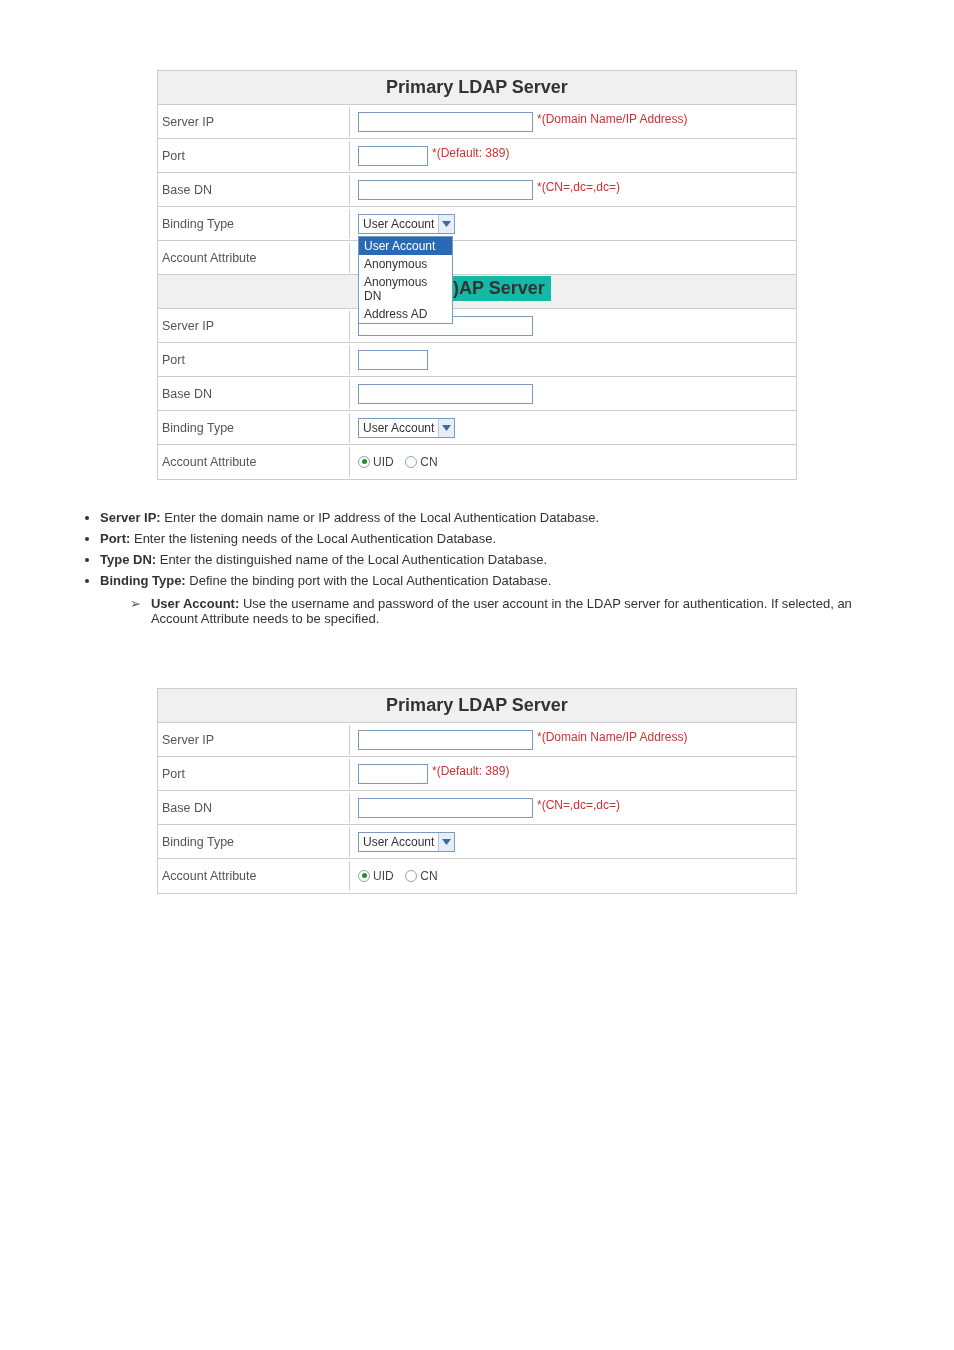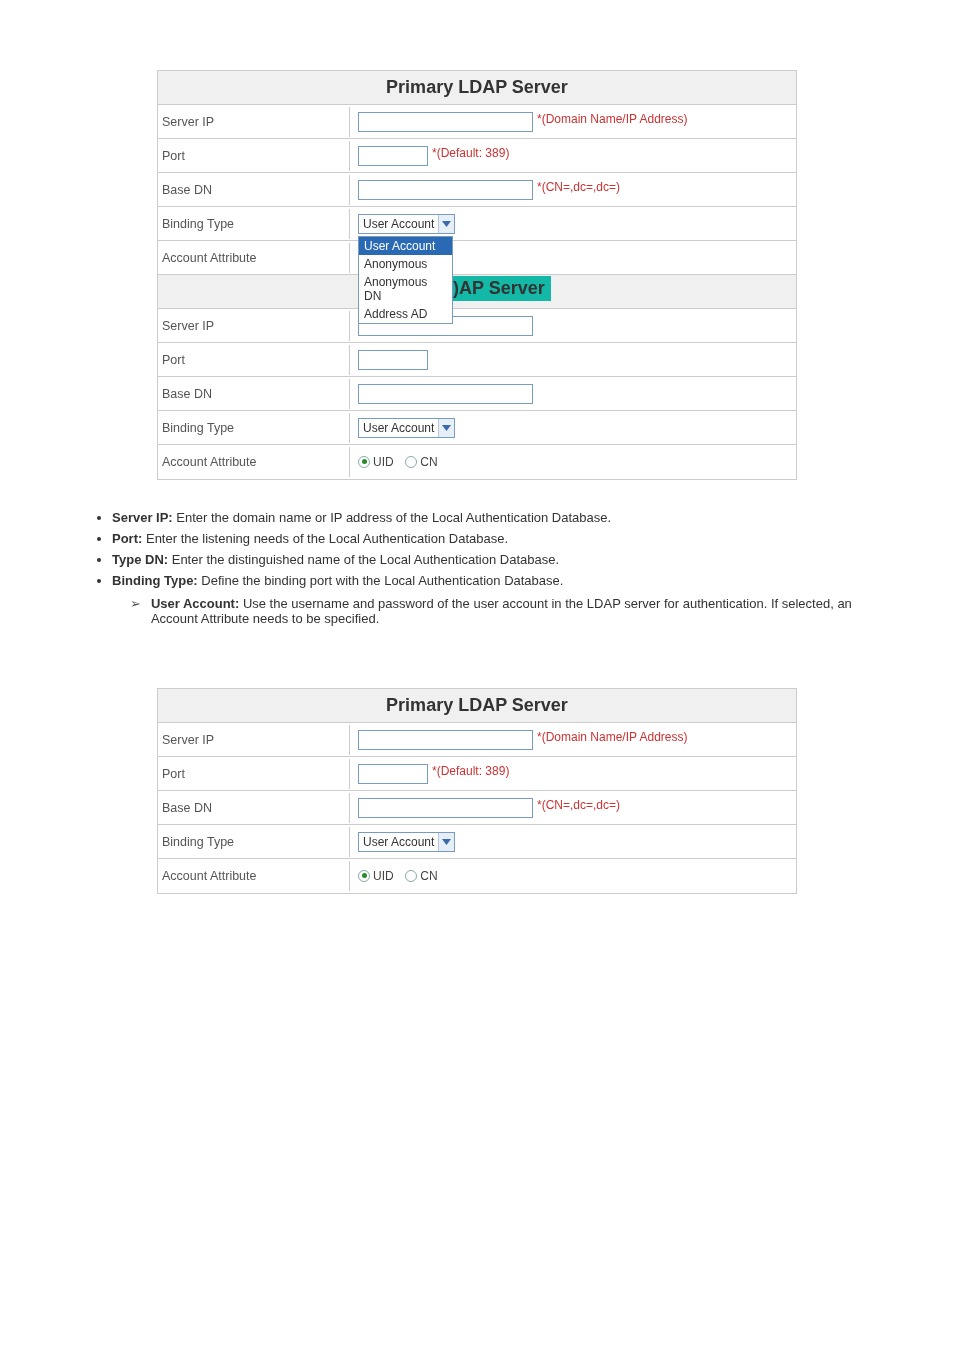--- a/index.html
+++ b/index.html
@@ -126,21 +126,21 @@
   }
   .overlay-hdr {
     position: absolute;
     background: #14b8a6;
     font-weight: bold;
     padding: 2px 6px;
     color: #333;
     border: none;
     pointer-events: none;
   }
-  ul.dots { margin: 4px 0 0 52px; padding:0; }
+  ul.dots { margin: 4px 0 0 40px; padding:0; }
   ul.dots li { margin: 6px 0; list-style: disc; }
   .arrow-item {
     display: flex;
     gap: 10px;
     margin: 8px 0 6px 70px;
     font-size: 13px;
   }
   .arrow-glyph { color: #555; }
   .bold { font-weight: bold; }
   .gap-v { height: 26px; }

